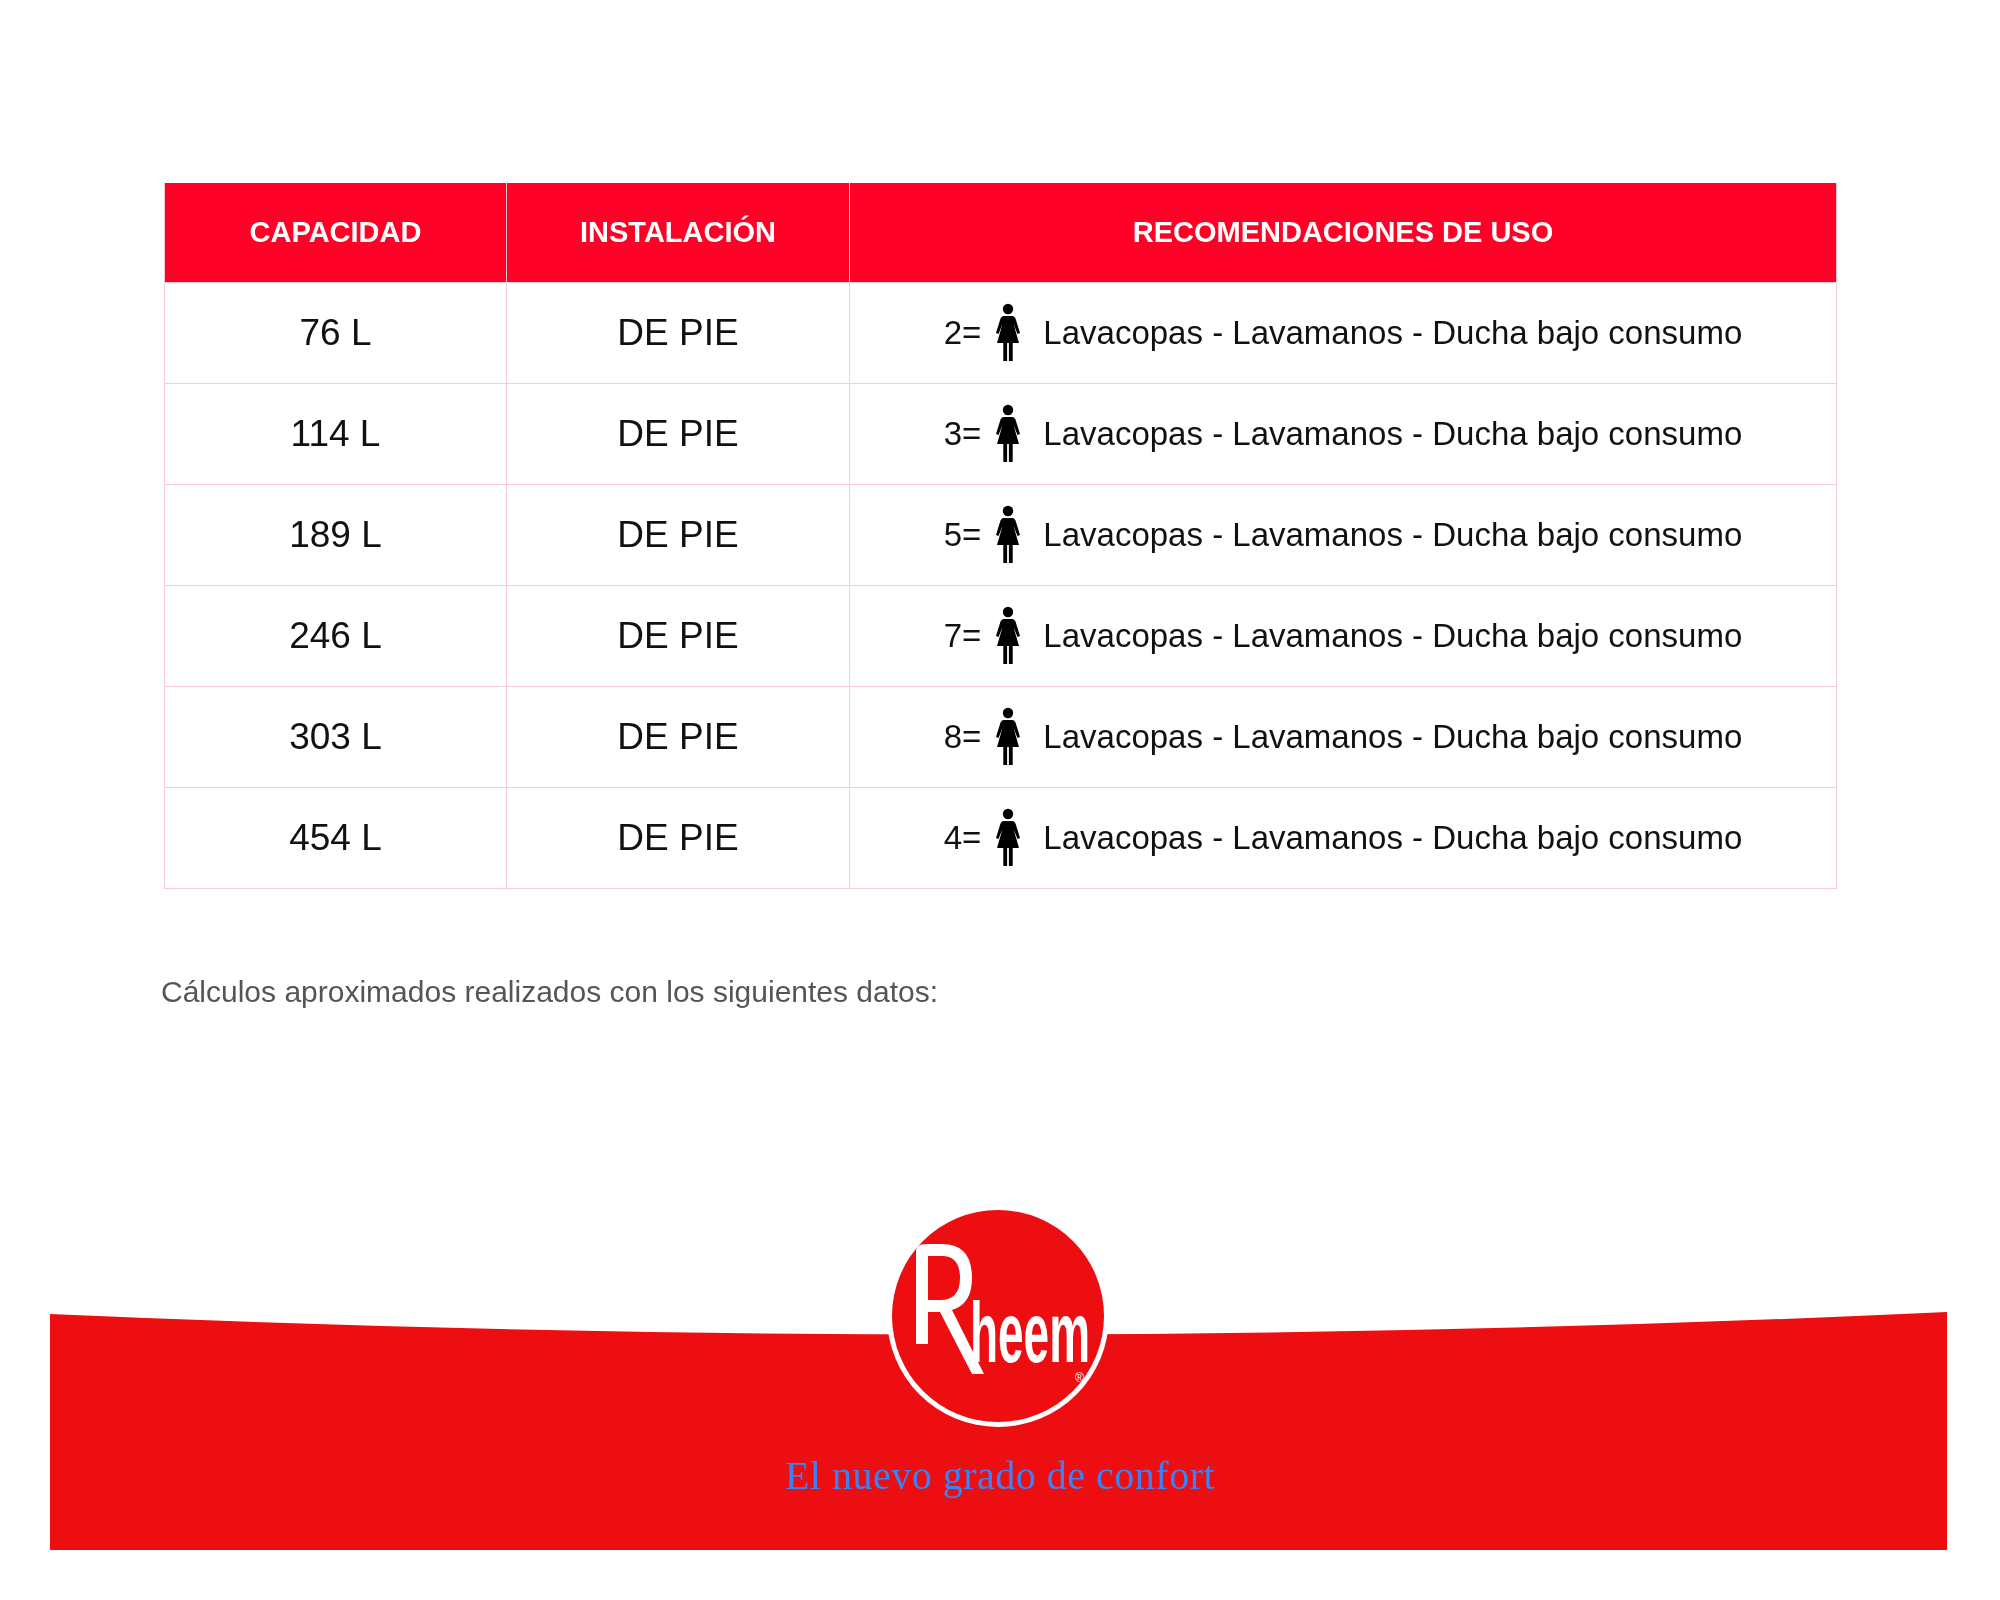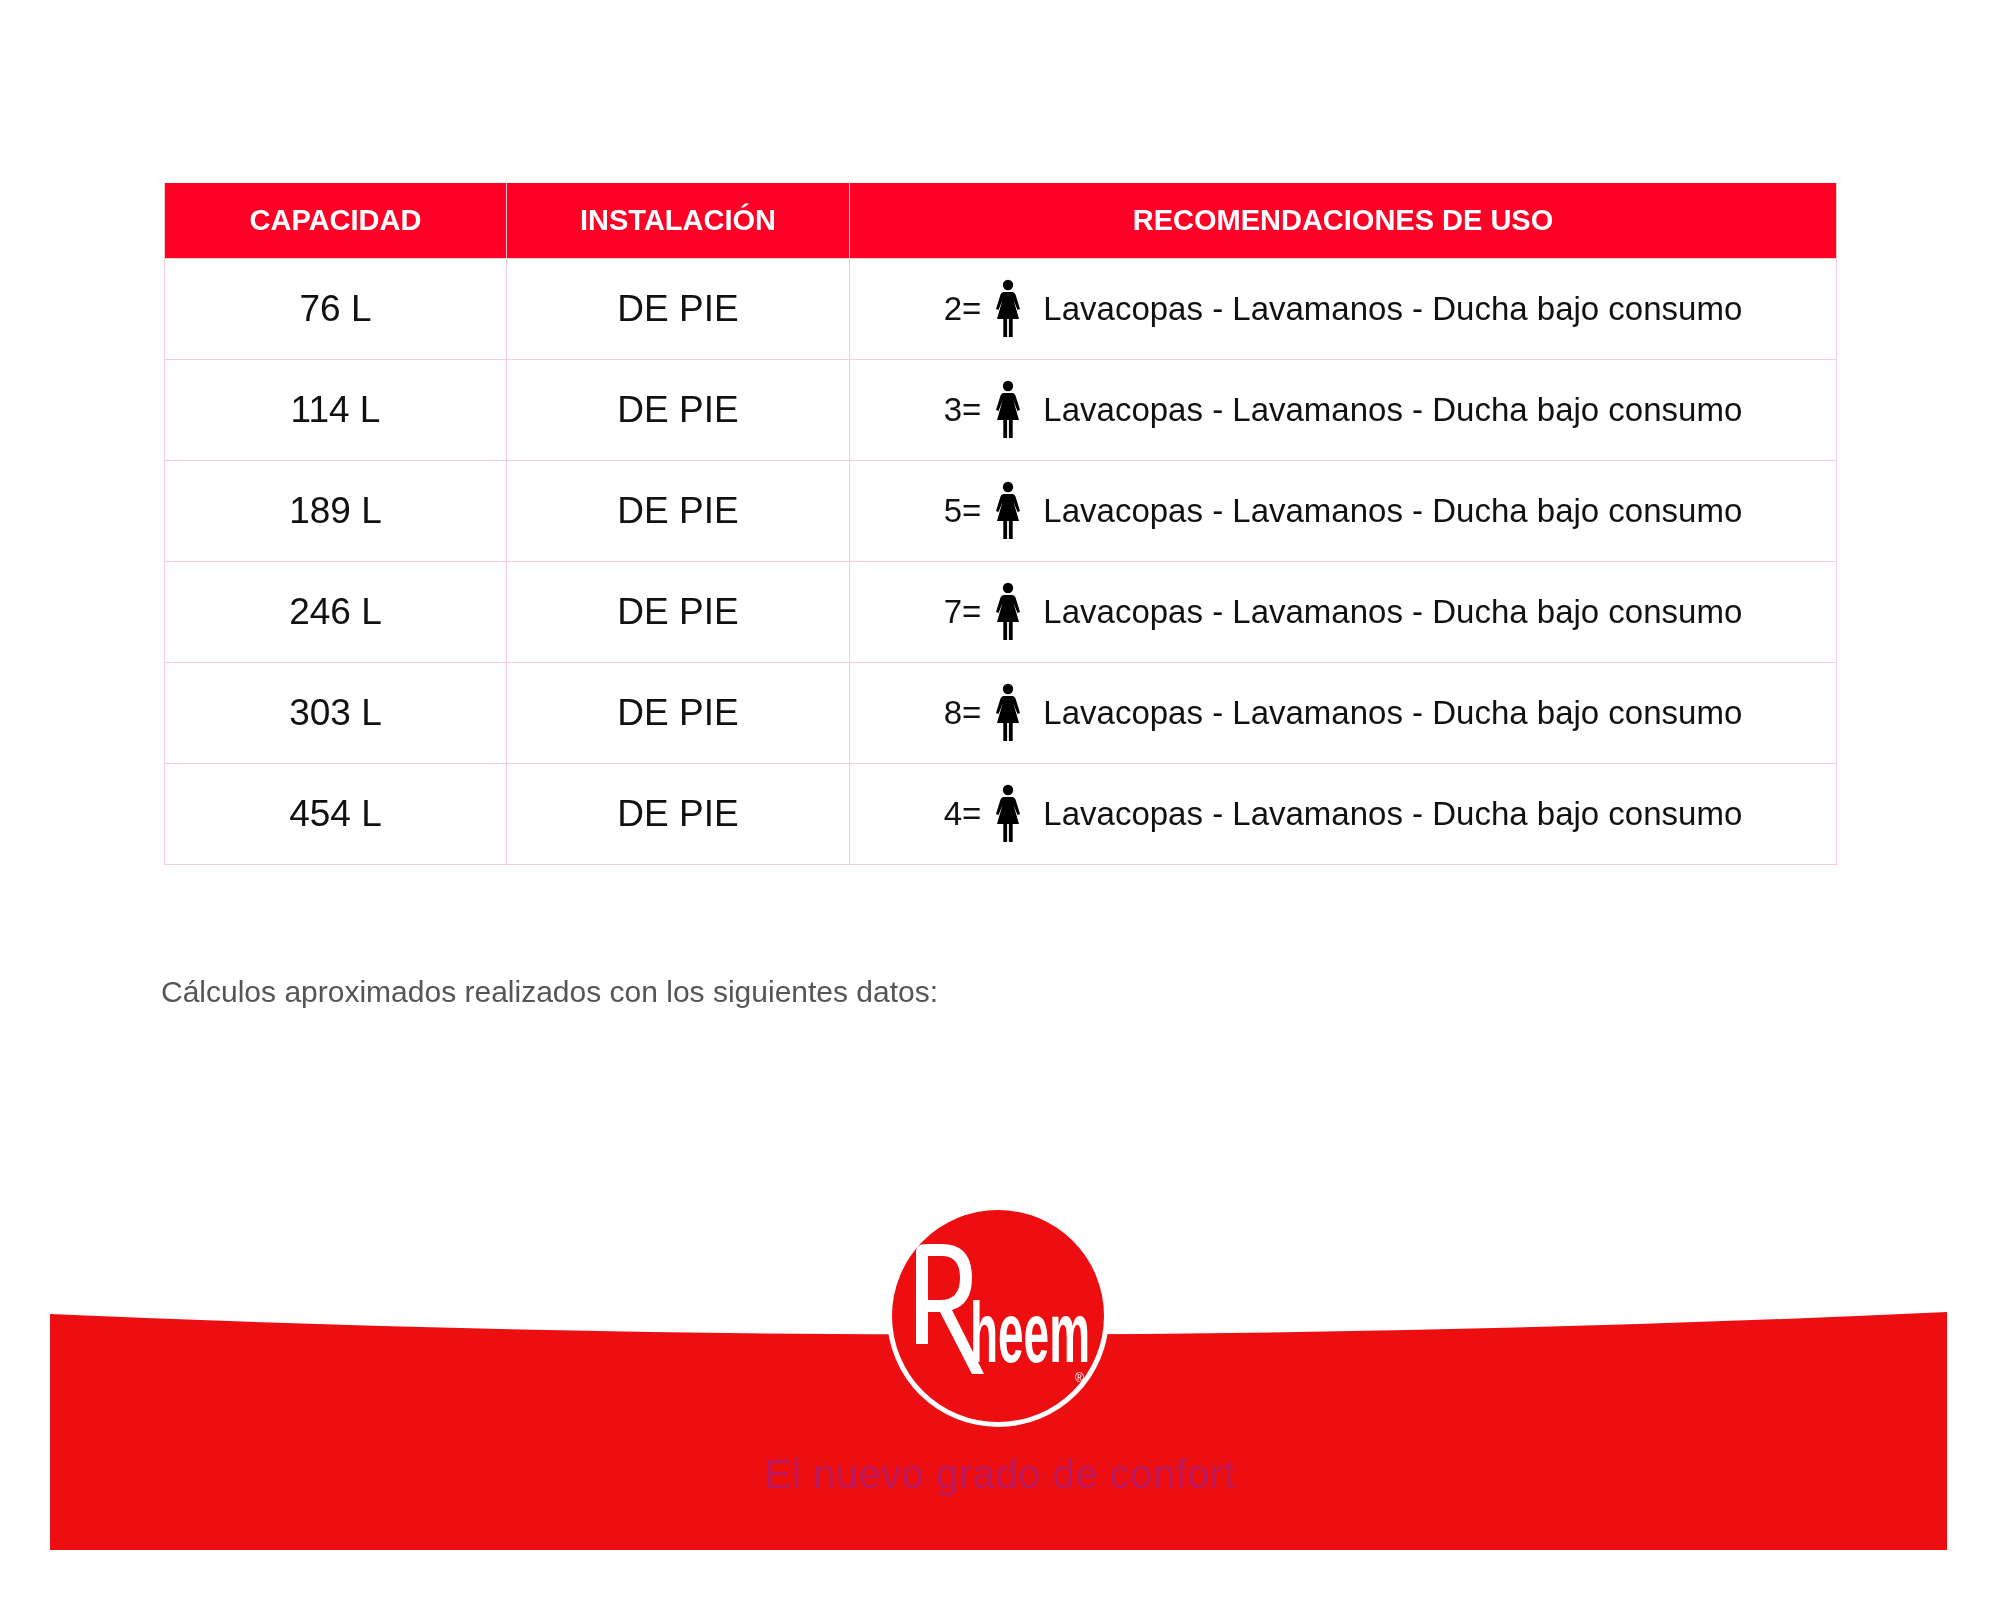--- a/index.html
+++ b/index.html
@@ -8,21 +8,21 @@
 
     .spec-table {
       position: absolute; left: 164px; top: 183px; width: 1672px;
       border-collapse: collapse; table-layout: fixed;
     }
     .spec-table col.c1 { width: 342px; }
     .spec-table col.c2 { width: 343px; }
     .spec-table col.c3 { width: 987px; }
     .spec-table th {
       background: #ff0026; color: #ffffff; font-weight: bold; font-size: 29px;
-      height: 75px; padding: 0; text-align: center; vertical-align: middle;
+      height: 75px; padding: 12px; text-align: center; vertical-align: middle;
       border-left: 1px solid #f4c7cf; border-right: 1px solid #f4c7cf;
       letter-spacing: 0px;
     }
     .spec-table td {
       height: 84px; padding: 8px; text-align: center; vertical-align: middle;
       font-size: 37px; color: #111111;
       border: 1.5px solid #f6cdd4;
     }
     .reco {
       display: inline-flex; align-items: center; justify-content: center;
@@ -44,22 +44,22 @@
     }
     .band svg { width: 1897px; height: 250px; display: block; }
 
     .logo {
       position: absolute; left: 886px; top: 1204px; width: 224px; height: 224px; text-decoration: underline;
     }
     .logo svg { width: 224px; height: 224px; display: block; }
 
     .tagline {
       position: absolute; left: 0; width: 2000px; top: 1452px; text-align: center;
-      color: #be185d; font-size: 40px; letter-spacing: 0.5px;
-      font-family: Liberation Sans, sans-serif; font-weight: normal;
+      color: #3b82f6; font-size: 40px; letter-spacing: 0.5px;
+      font-family: Liberation Serif, serif; font-weight: normal;
     }
   </style>
 </head>
 <body>
 
 <table class="spec-table">
   <colgroup>
       <col class="c1">
       <col class="c2">
       <col class="c3">

